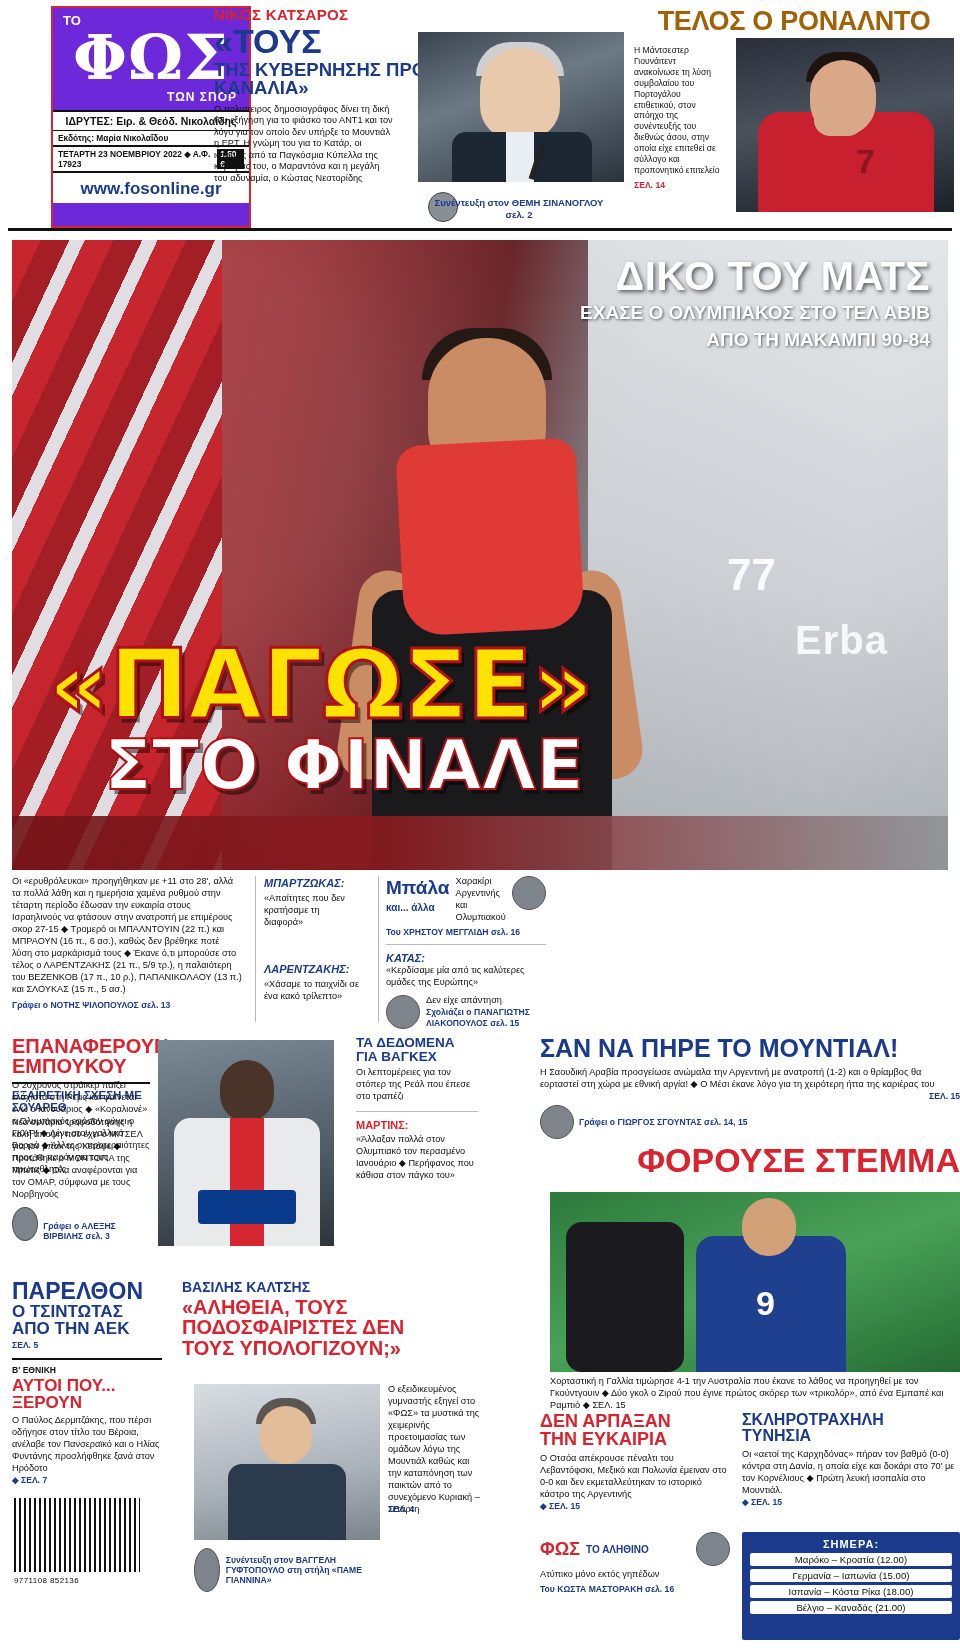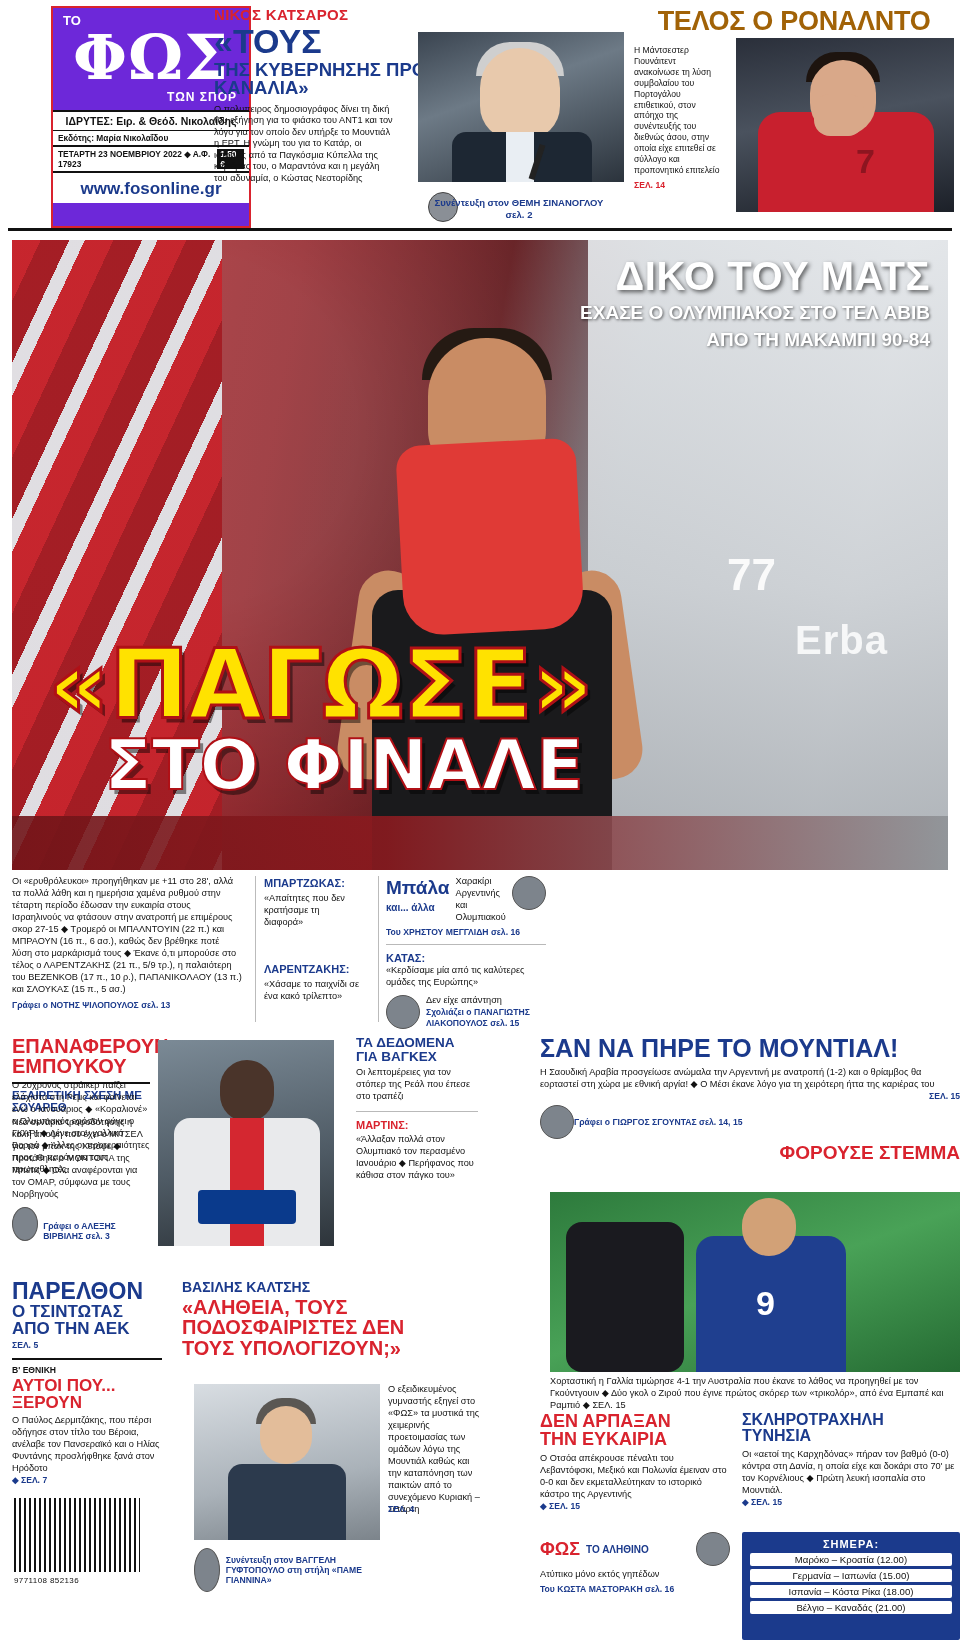--- a/index.html
+++ b/index.html
@@ -117,21 +117,21 @@
   }
   .hmt2 {
     color:#ffffff; font-weight:bold; font-size:70px; line-height:0.95; margin-top:2px; margin-left:56px;
     -webkit-text-stroke:2px #b01016; text-shadow:4px 5px 0 rgba(0,0,0,0.45);
     font-family:"DejaVu Sans", sans-serif;
   }
 
   
   .midband { position:absolute; left:12px; top:876px; width:936px; height:152px; }
   .col-q { position:absolute; top:0; font-size:9.4px; line-height:1.3; }
-  .q-title { color:#1b3a8c; font-weight:bold; font-size:11px; }
+  .q-title { color:#1b3a8c; font-weight:bold; font-size:11px;font-style:italic; }
   .sepv { position:absolute; top:0; width:1px; height:146px; background:#bbb; }
   .ref-blue { color:#1b3a8c; font-weight:bold; font-size:8.6px; }
   .mb-ball { color:#1b3a8c; font-weight:bold; font-size:19px; }
 
   
   .lower { position:absolute; left:12px; top:1032px; width:936px; height:610px; }
 
   .h-red { color:#d9232e; font-weight:bold; line-height:1.0; }
   .h-blue { color:#1b3a8c; font-weight:bold; line-height:1.0; }
   .txt { font-size:9.2px; line-height:1.3; }
@@ -339,25 +339,25 @@
       <div class="h-red" style="font-size:11px;">ΜΑΡΤΙΝΣ:</div>
       <div class="txt" style="margin-top:3px;">«Άλλαξαν πολλά στον Ολυμπιακό τον περασμένο Ιανουάριο ◆ Περήφανος που κάθισα στον πάγκο του»</div>
     </div>
 
     <div style="position:absolute; left:528px; top:4px; width:420px;">
       <div class="h-blue" style="font-size:25px;">ΣΑΝ ΝΑ ΠΗΡΕ ΤΟ ΜΟΥΝΤΙΑΛ!</div>
       <div style="display:flex; gap:8px; margin-top:6px;">
         <div class="txt" style="flex:1;">Η Σαουδική Αραβία προσγείωσε ανώμαλα την Αργεντινή με ανατροπή (1-2) και ο θρίαμβος θα εορταστεί στη χώρα με εθνική αργία! ◆ Ο Μέσι έκανε λόγο για τη χειρότερη ήττα της καριέρας του</div>
       </div>
       <div class="ref-blue" style="text-align:right;">ΣΕΛ. 15</div>
-      <div style="display:flex; align-items:center; margin-top:4px;">
+      <div style="display:flex; gap:5px; align-items:center; margin-top:4px;">
         <div class="round-av"></div>
         <div class="ref-blue">Γράφει ο ΓΙΩΡΓΟΣ ΣΓΟΥΝΤΑΣ σελ. 14, 15</div>
       </div>
-      <div class="h-red" style="font-size:19px; text-align:right; margin-top:4px;">ΦΟΡΟΥΣΕ ΣΤΕΜΜΑ</div>
+      <div class="h-red" style="font-size:34px; text-align:right; margin-top:4px;">ΦΟΡΟΥΣΕ ΣΤΕΜΜΑ</div>
     </div>
 
     <div class="giroud-photo">
       <div class="gp-dark"></div>
         <div class="gp-shirt"></div>
       <div class="gp-head"></div>
         <div class="gp-num9">9</div>
     </div>
 
     <div class="txt" style="position:absolute; left:538px; top:344px; width:410px;">Χορταστική η Γαλλία τιμώρησε 4-1 την Αυστραλία που έκανε το λάθος να προηγηθεί με τον Γκούντγουιν ◆ Δύο γκολ ο Ζιρού που έγινε πρώτος σκόρερ των «τρικολόρ», από ένα Εμπαπέ και Ραμπιό ◆ ΣΕΛ. 15</div>

